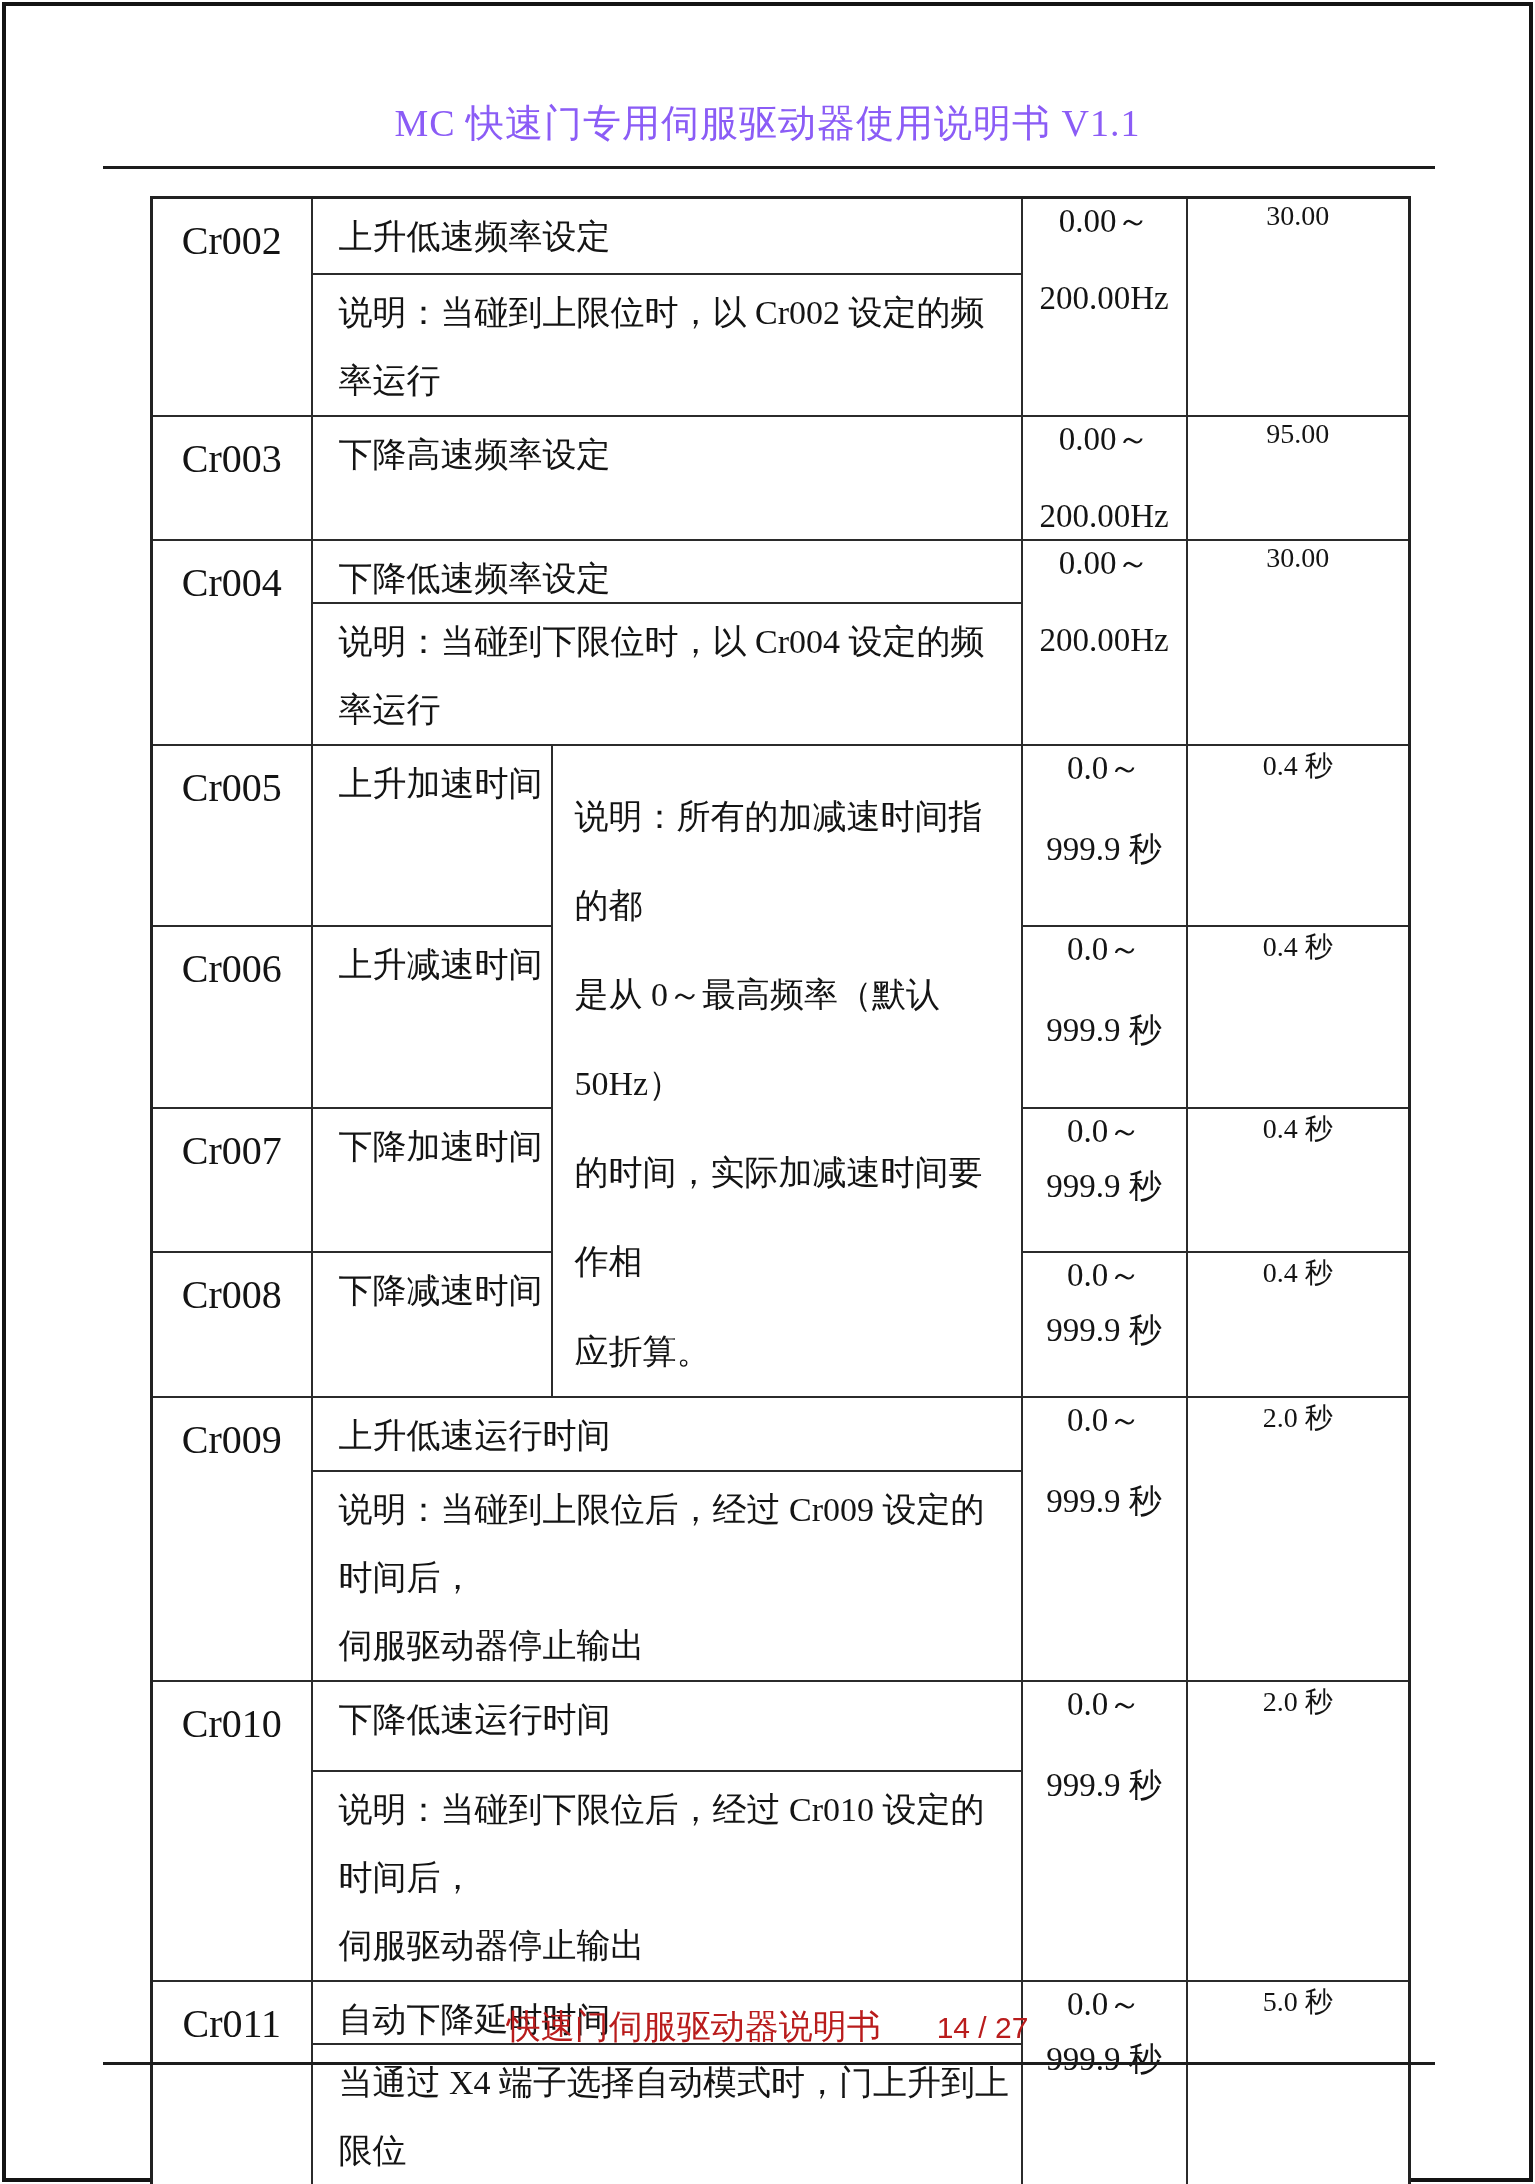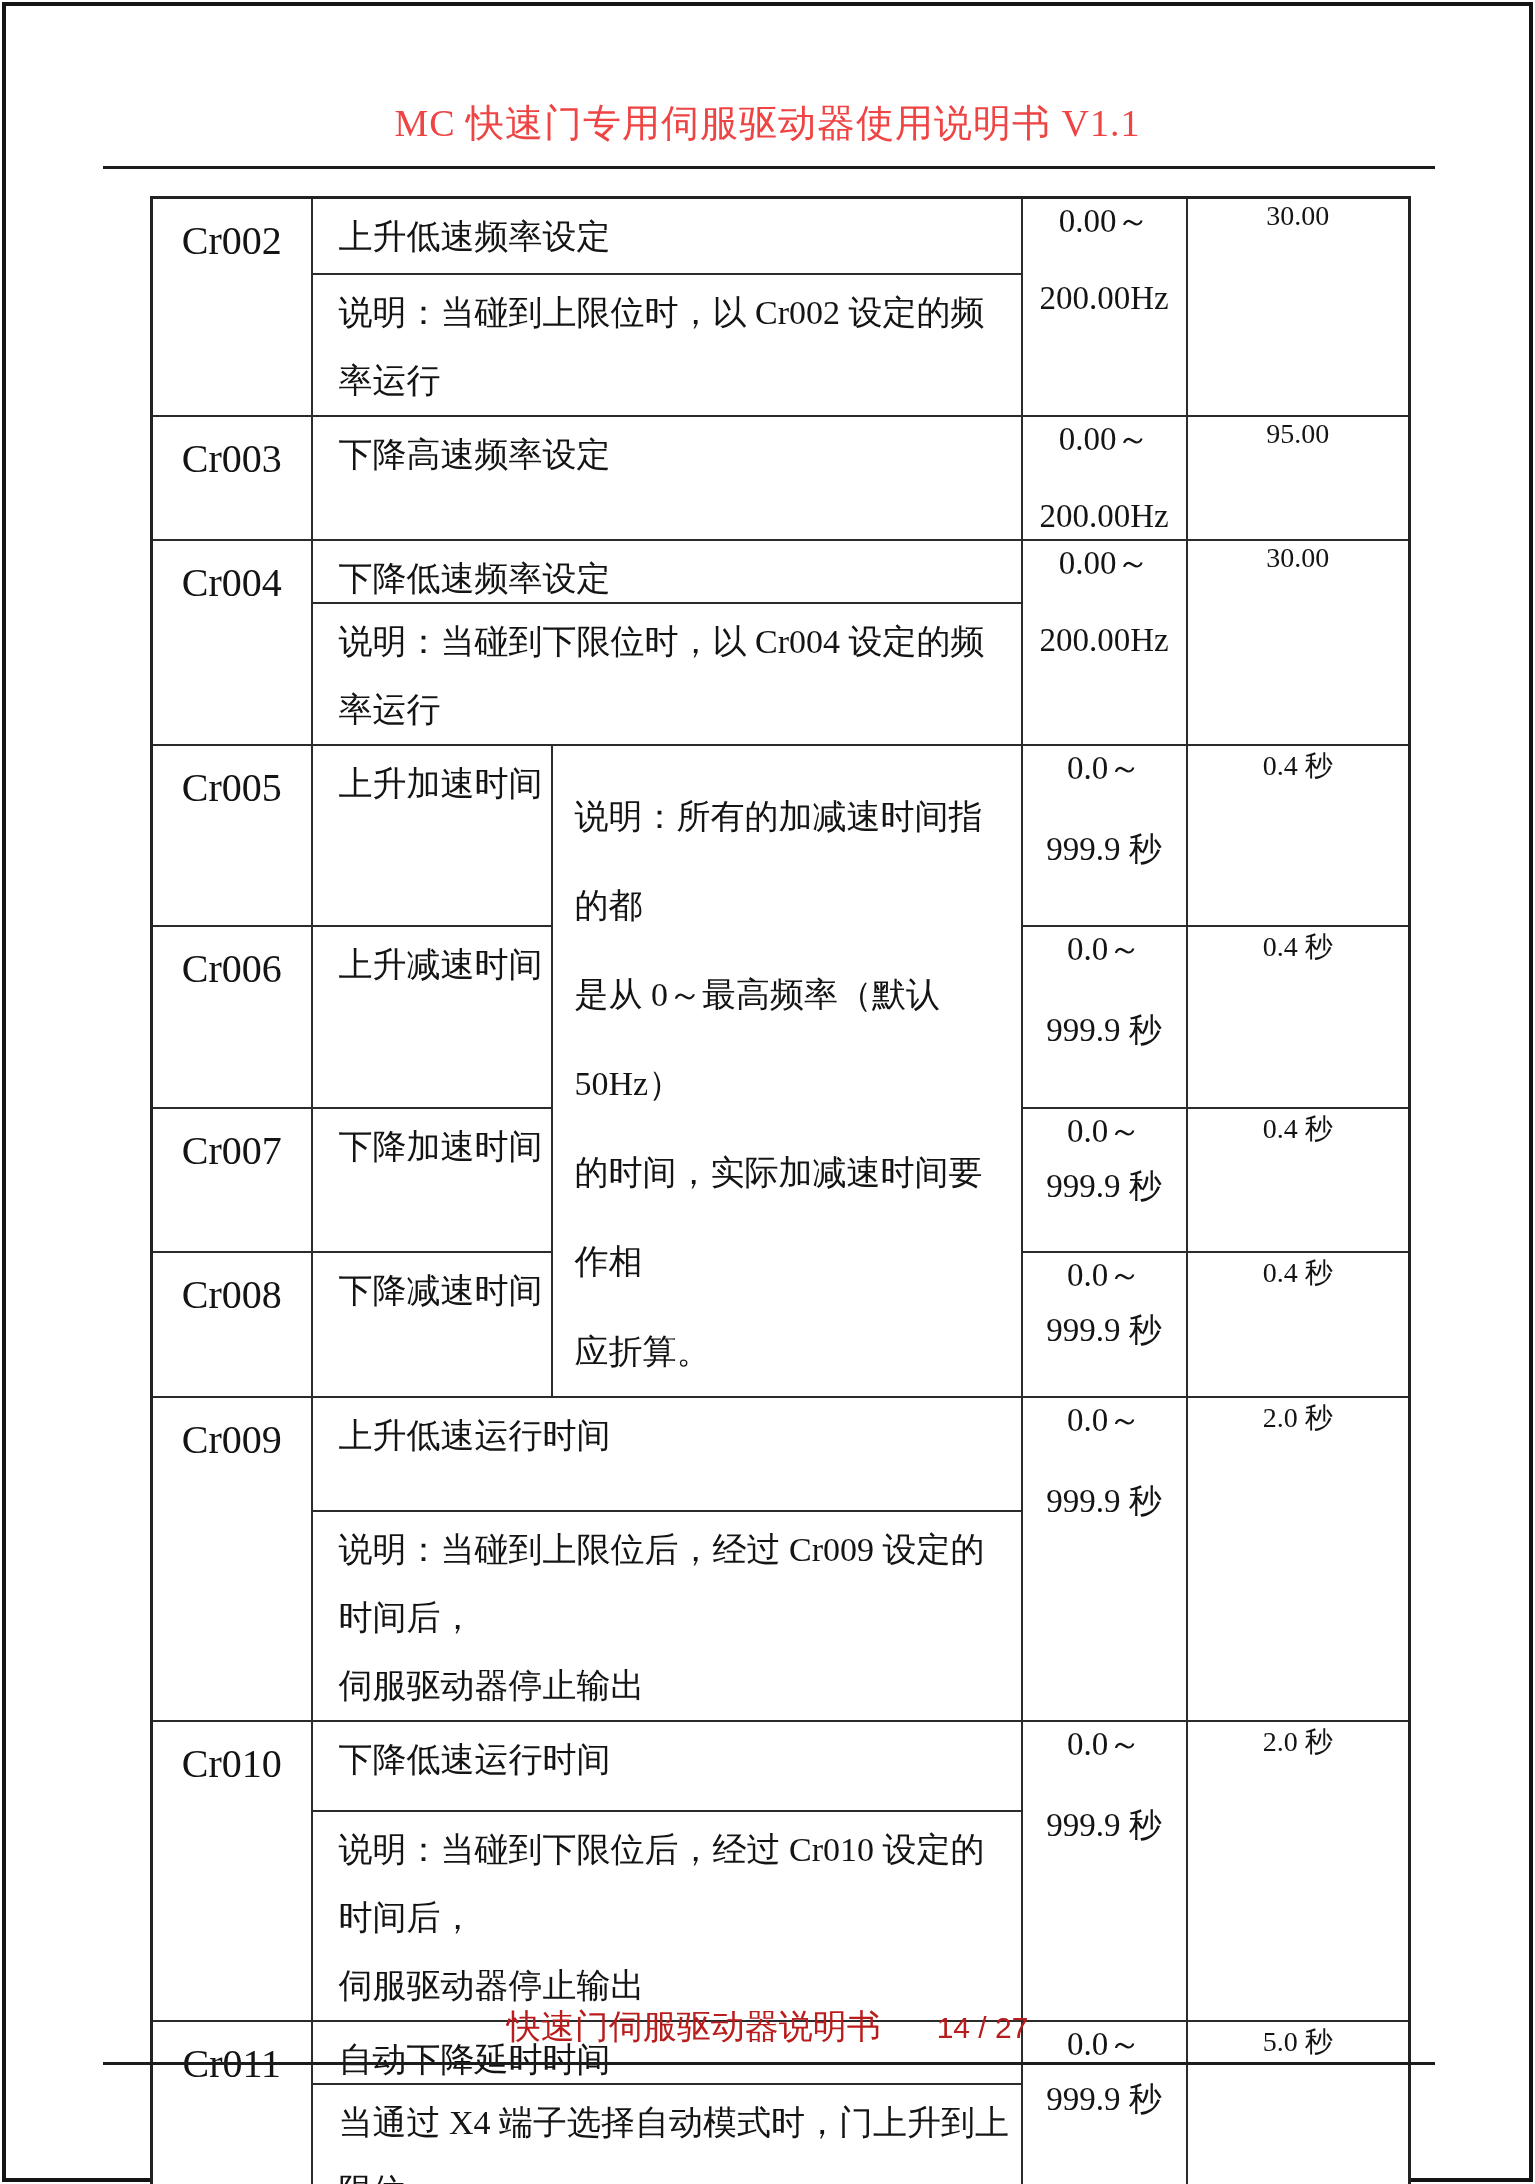--- a/index.html
+++ b/index.html
@@ -7,21 +7,21 @@
     width:1535px;height:2184px;position:relative;background:#ffffff;
     font-family:"Liberation Serif","DejaVu Serif",serif;
     color:#111;
   }
   .page-frame{
     position:absolute;inset:2px;border:4px solid #141414;pointer-events:none;
   }
   
   .doc-header{
     position:absolute;left:0;right:0;top:98px;text-align:center;
-    font-size:38px;letter-spacing:1px;color:#ef4444;white-space:nowrap;
+    font-size:38px;letter-spacing:1px;color:#8b5cf6;white-space:nowrap;
   }
   .header-rule{
     position:absolute;left:103px;right:100px;top:166px;height:3px;background:#1c1c1c;
   }
   
   table.params{
     position:absolute;left:150px;top:196px;
     border-collapse:collapse;table-layout:fixed;width:1258px;
     font-size:34px;color:#141414;
   }
@@ -173,21 +173,21 @@
     <td class="name">下降减速时间</td>
     <td class="range tight">
       <div class="rwrap">
         <div>0.0～</div>
         <div>999.9 秒</div>
       </div>
     </td>
     <td class="def">0.4 秒</td>
   </tr>
 
-  <tr style="height:114px">
+  <tr style="height:74px">
     <td class="code" rowspan="2">Cr009</td>
     <td class="title" colspan="2">上升低速运行时间</td>
     <td class="range" rowspan="2">
       <div class="rwrap">
         <div>0.0～</div>
         <div>999.9 秒</div>
       </div>
     </td>
     <td class="def" rowspan="2">2.0 秒</td>
   </tr>

